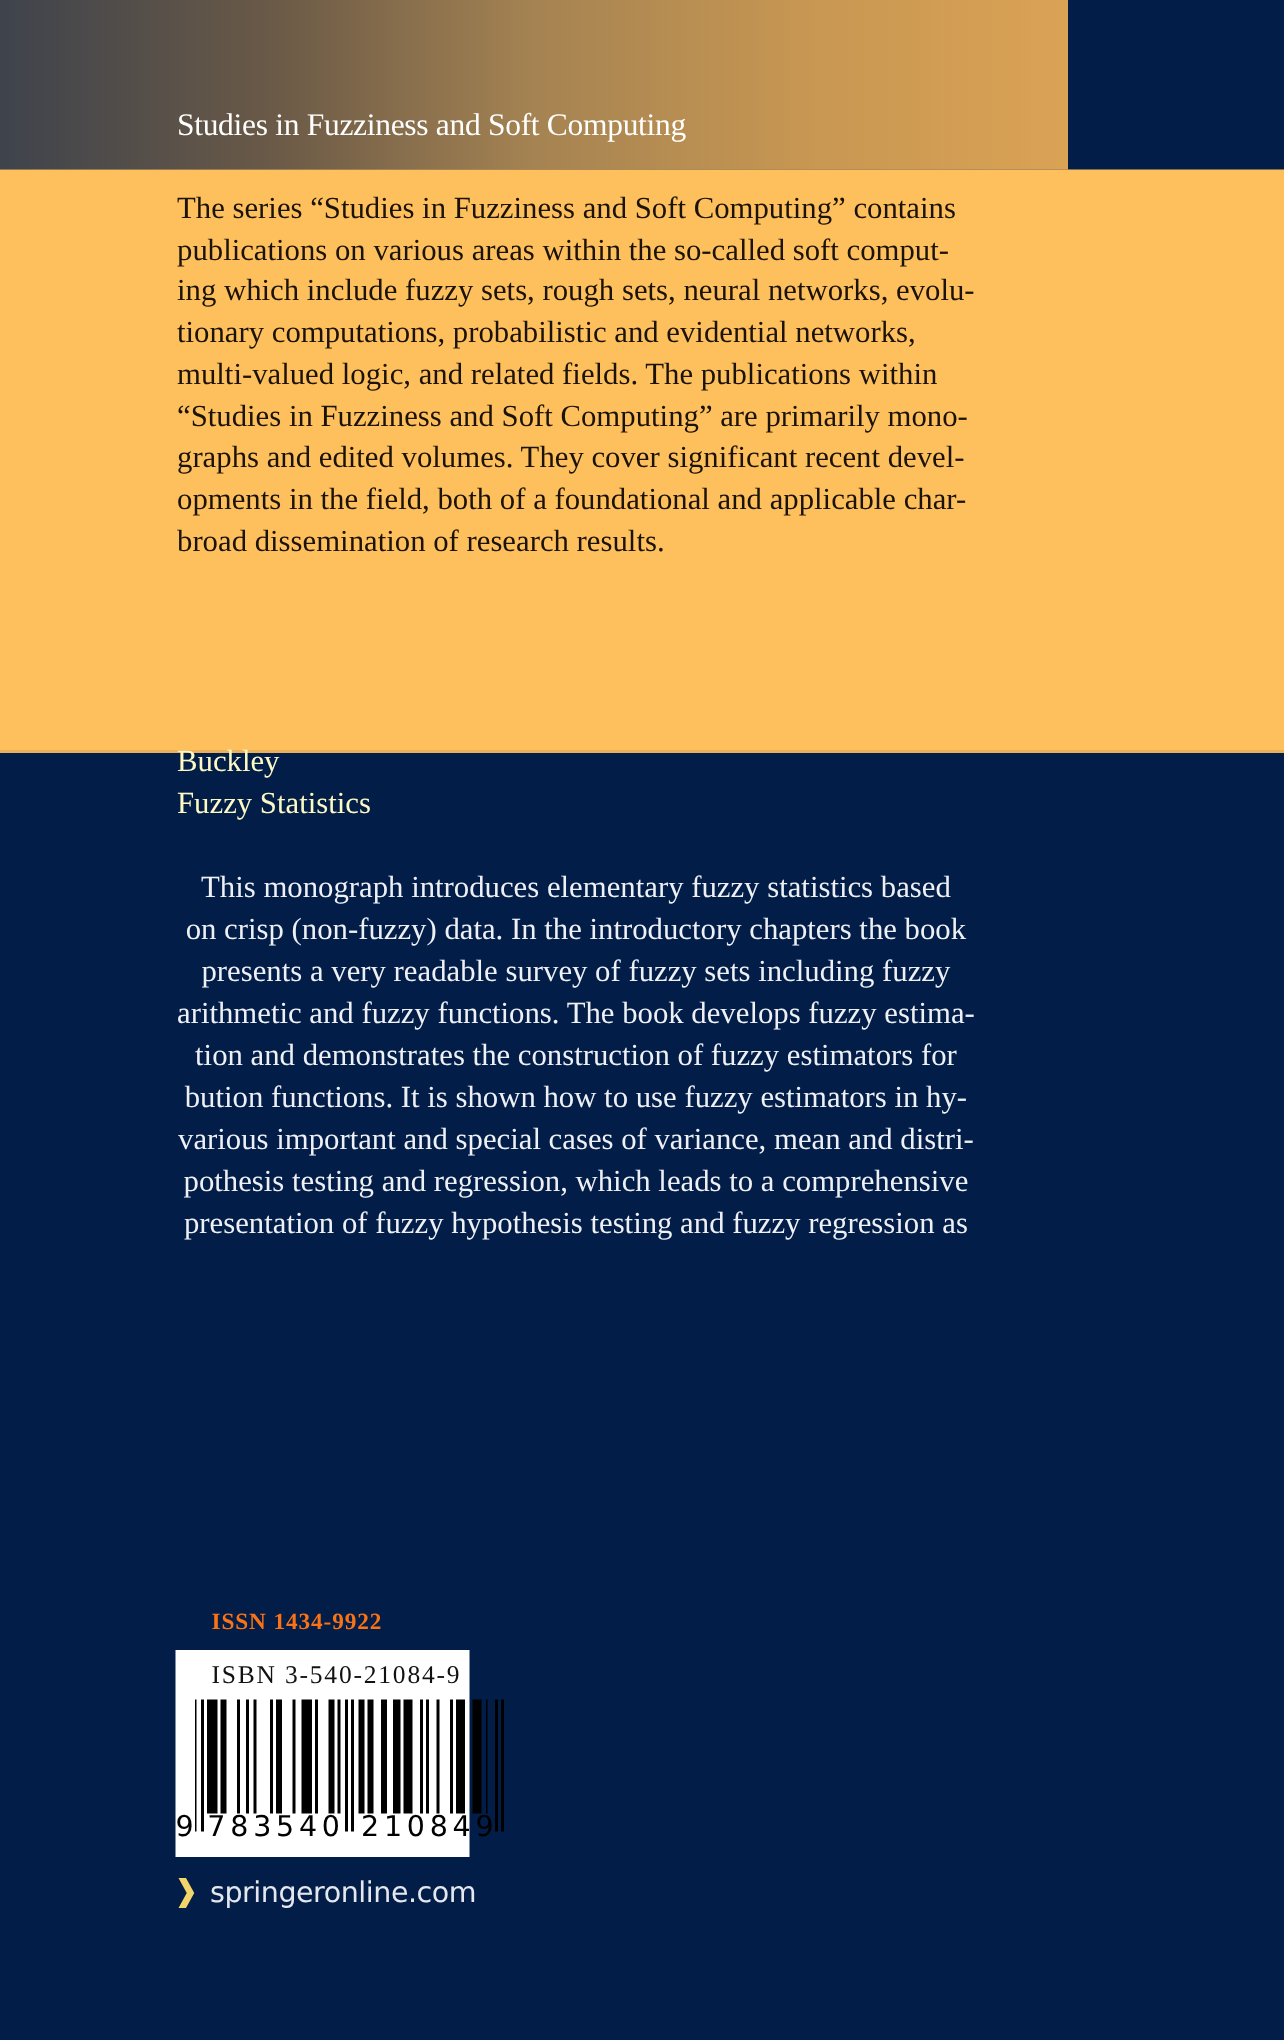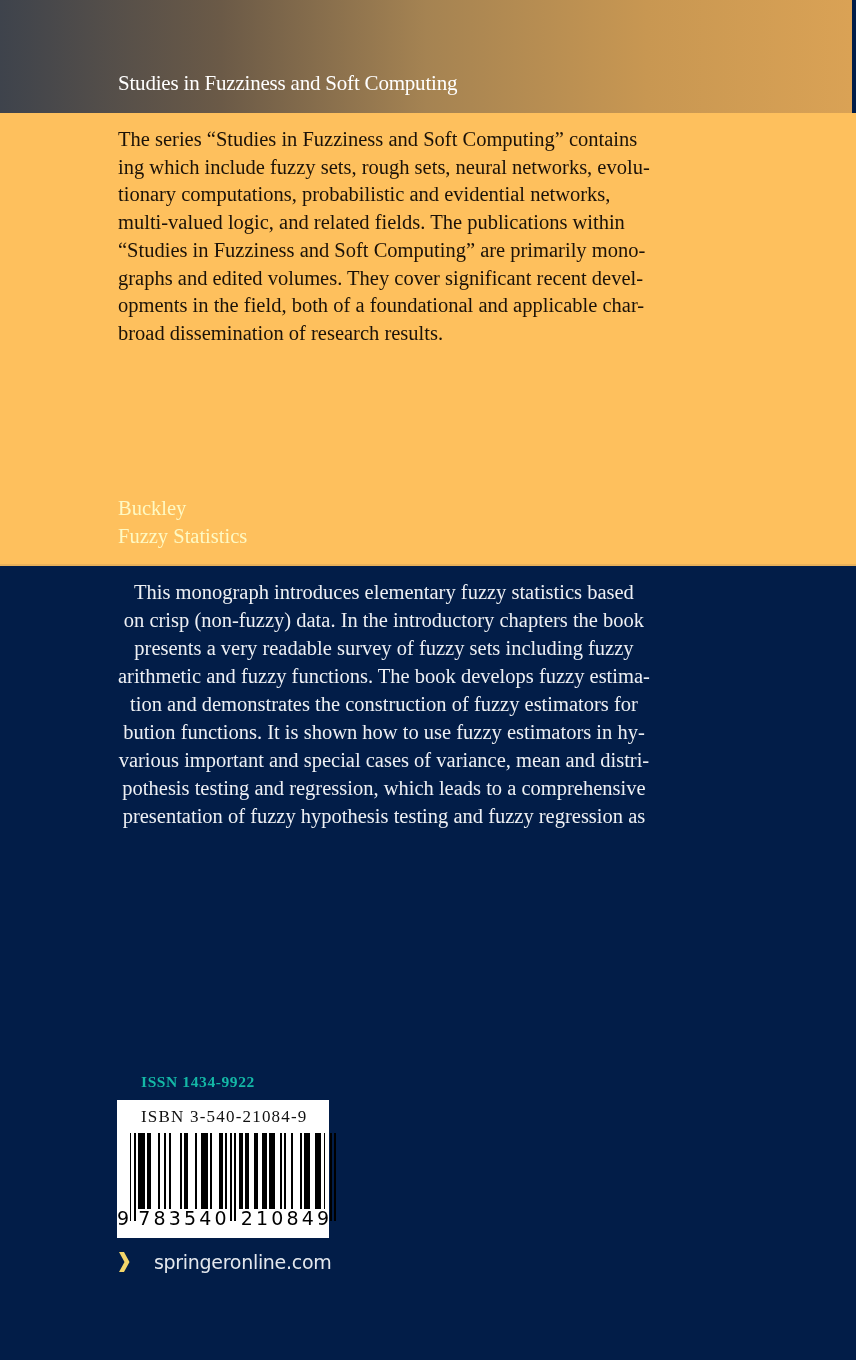--- a/index.html
+++ b/index.html
@@ -2,92 +2,93 @@
 <html><head>
   <meta charset="utf-8">
   <style>
     html, body { margin: 0; padding: 0; }
     body {
       width: 856px; height: 1360px; position: relative; overflow: hidden;
       background: #021d48;
       font-family: "Liberation Serif", "DejaVu Serif", serif;
     }
     .header {
-      position: absolute; left: 0; top: 0; width: 852px; height: 113px;
+      position: absolute; left: 0; top: 0; width: 712px; height: 113px;
       background: linear-gradient(90deg, #3e434c 0%, #6b5a47 26%, #a58352 50%, #c89752 76%, #daa255 100%);
     }
     .series-title {
       position: absolute; left: 118px; top: 71px;
       font-size: 21px; color: #ffffff; letter-spacing: -0.2px;
       white-space: nowrap;
     }
     .yellow-band {
-      position: absolute; left: 0; top: 113px; width: 856px; height: 453px;
+      position: absolute; left: 0; top: 113px; width: 856px; height: 389px;
       background: #fec05d;
       box-shadow: inset 0 -2px 0 #e9b15a;
     }
     .yellow-text {
       position: absolute; left: 118px; top: 13px;
       font-size: 20.5px; line-height: 27.7px; color: #1b1208;
     }
     .line { display: block; white-space: nowrap; }
     .author-block {
       position: absolute; left: 118px; top: 494px;
       font-size: 20.5px; line-height: 28px; color: #fef9c3;
     }
     .body-text {
       position: absolute; left: 118px; top: 578px;
       font-size: 20.5px; line-height: 28px; color: #eef0f4; text-align: center;
     }
     .issn {
       position: absolute; left: 141px; top: 1073px;
-      font-size: 15.5px; font-weight: bold; letter-spacing: 0.6px; color: #14b8a6;
+      font-size: 15.5px; font-weight: bold; letter-spacing: 0.6px; color: #f97316;
       white-space: nowrap;
     }
     .barcode-box {
-      position: absolute; left: 117px; top: 1100px; width: 212px; height: 138px;
+      position: absolute; left: 117px; top: 1100px; width: 196px; height: 138px;
       background: #ffffff;
     }
     .isbn-label {
       position: absolute; left: 24px; top: 7px;
       font-size: 17px; letter-spacing: 1.2px; color: #111;
       white-space: nowrap;
     }
     .bars {
       position: absolute; left: 0; top: 0; width: 227px; height: 138px;
     }
     .bar { position: absolute; background: #000; }
     .ean-digits {
       position: absolute; left: 0; top: 107px; width: 227px; height: 26px;
       font-family: "DejaVu Sans", "Liberation Sans", sans-serif;
       font-size: 19px; color: #000;
     }
     .ean-digit { position: absolute; top: 0; }
     .springer {
       position: absolute; left: 118px; top: 1249px; height: 26px;
-      display: flex; align-items: center; gap: 24px;
+      display: flex; align-items: center; gap: 10px;
       text-decoration: none;
     }
     .springer-arrow { width: 12px; height: 22px; display: block; }
     .springer-text {
       font-family: "DejaVu Sans", "Liberation Sans", sans-serif;
       font-size: 19px; color: #e4e8ee; letter-spacing: -0.3px;
       white-space: nowrap;
     }
   </style>
 </head>
 <body>
 
 <div class="header">
   <div class="series-title">Studies in Fuzziness and Soft Computing</div>
 </div>
 
 <div class="yellow-band">
   <div class="yellow-text">
     <span class="line">The series “Studies in Fuzziness and Soft Computing” contains</span>
+    <span class="line">publications on various areas within the so-called soft comput-</span>
     <span class="line">ing which include fuzzy sets, rough sets, neural networks, evolu-</span>
     <span class="line">tionary computations, probabilistic and evidential networks,</span>
     <span class="line">multi-valued logic, and related fields. The publications within</span>
     <span class="line">“Studies in Fuzziness and Soft Computing” are primarily mono-</span>
     <span class="line">graphs and edited volumes. They cover significant recent devel-</span>
     <span class="line">opments in the field, both of a foundational and applicable char-</span>
     <span class="line">broad dissemination of research results.</span>
   </div>
 </div>
 

